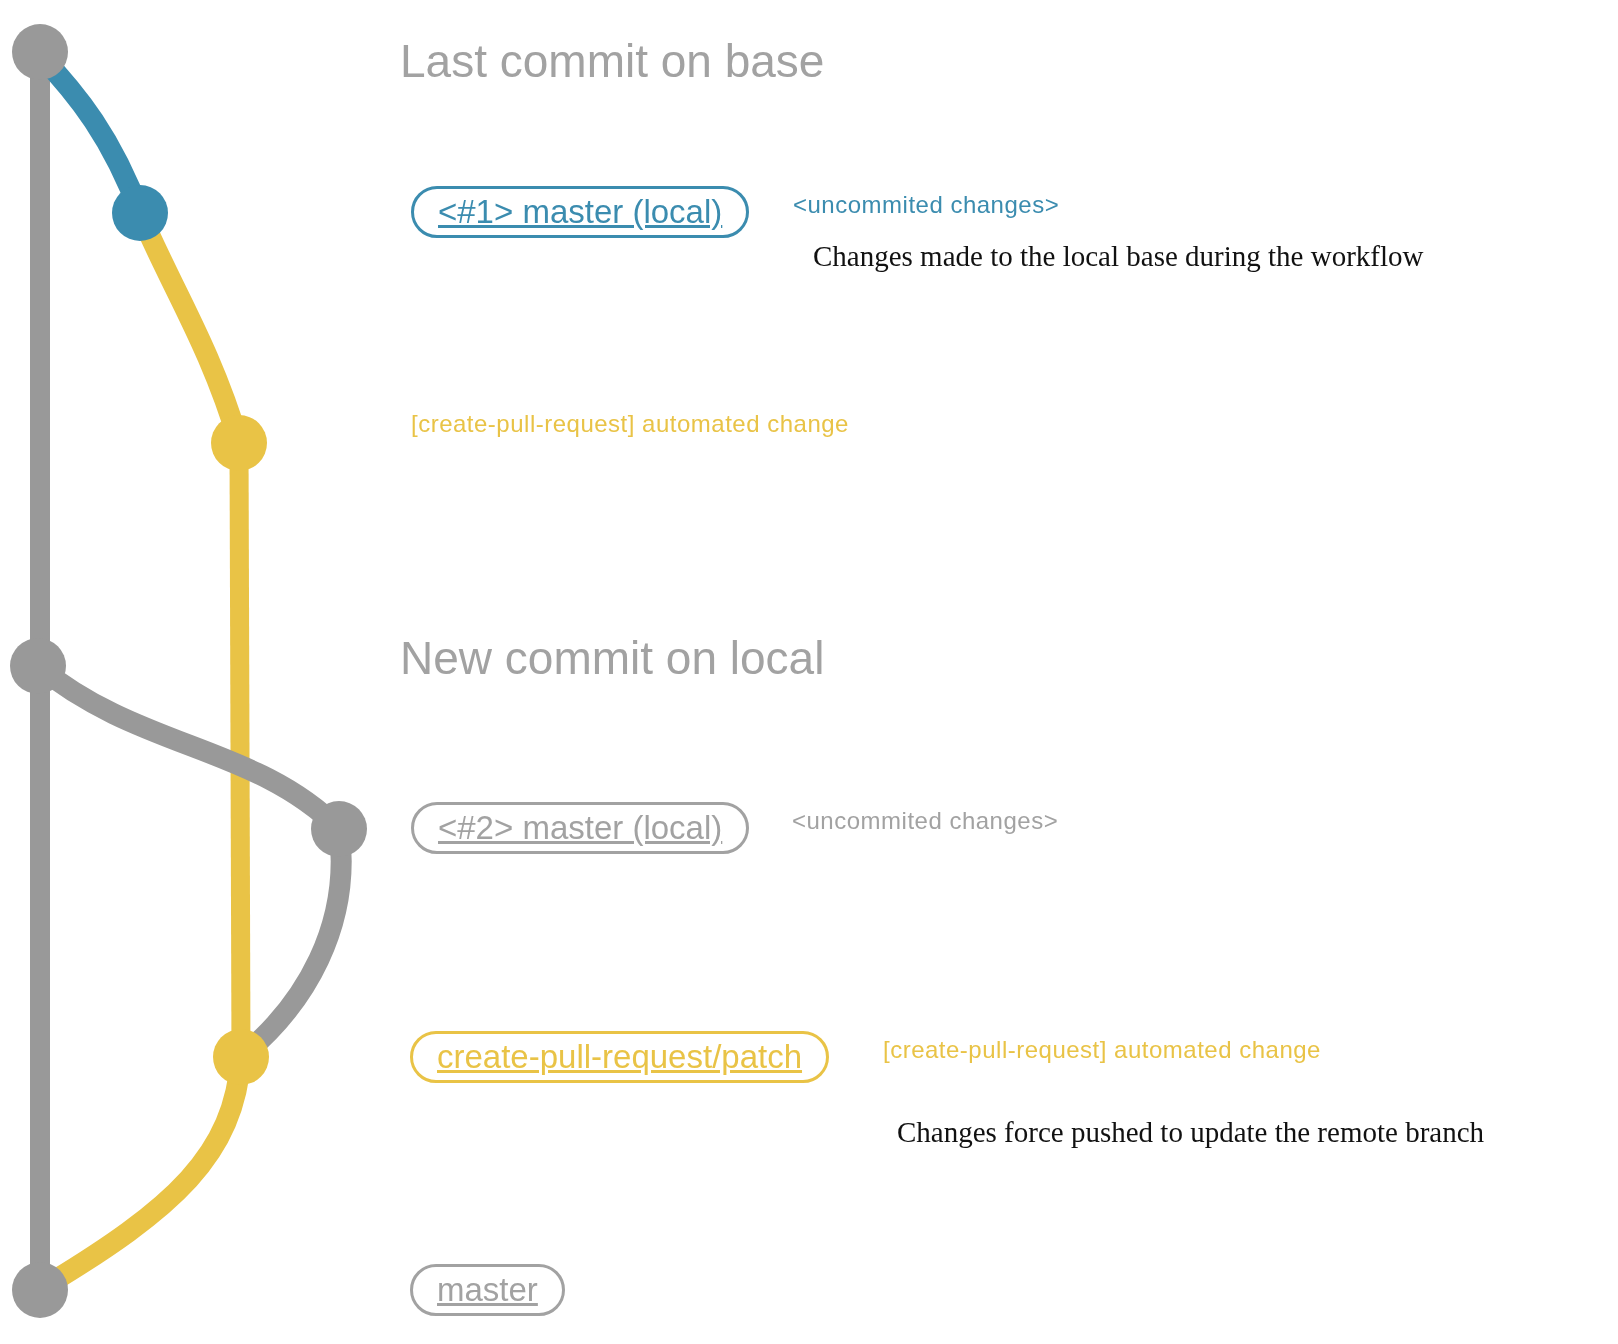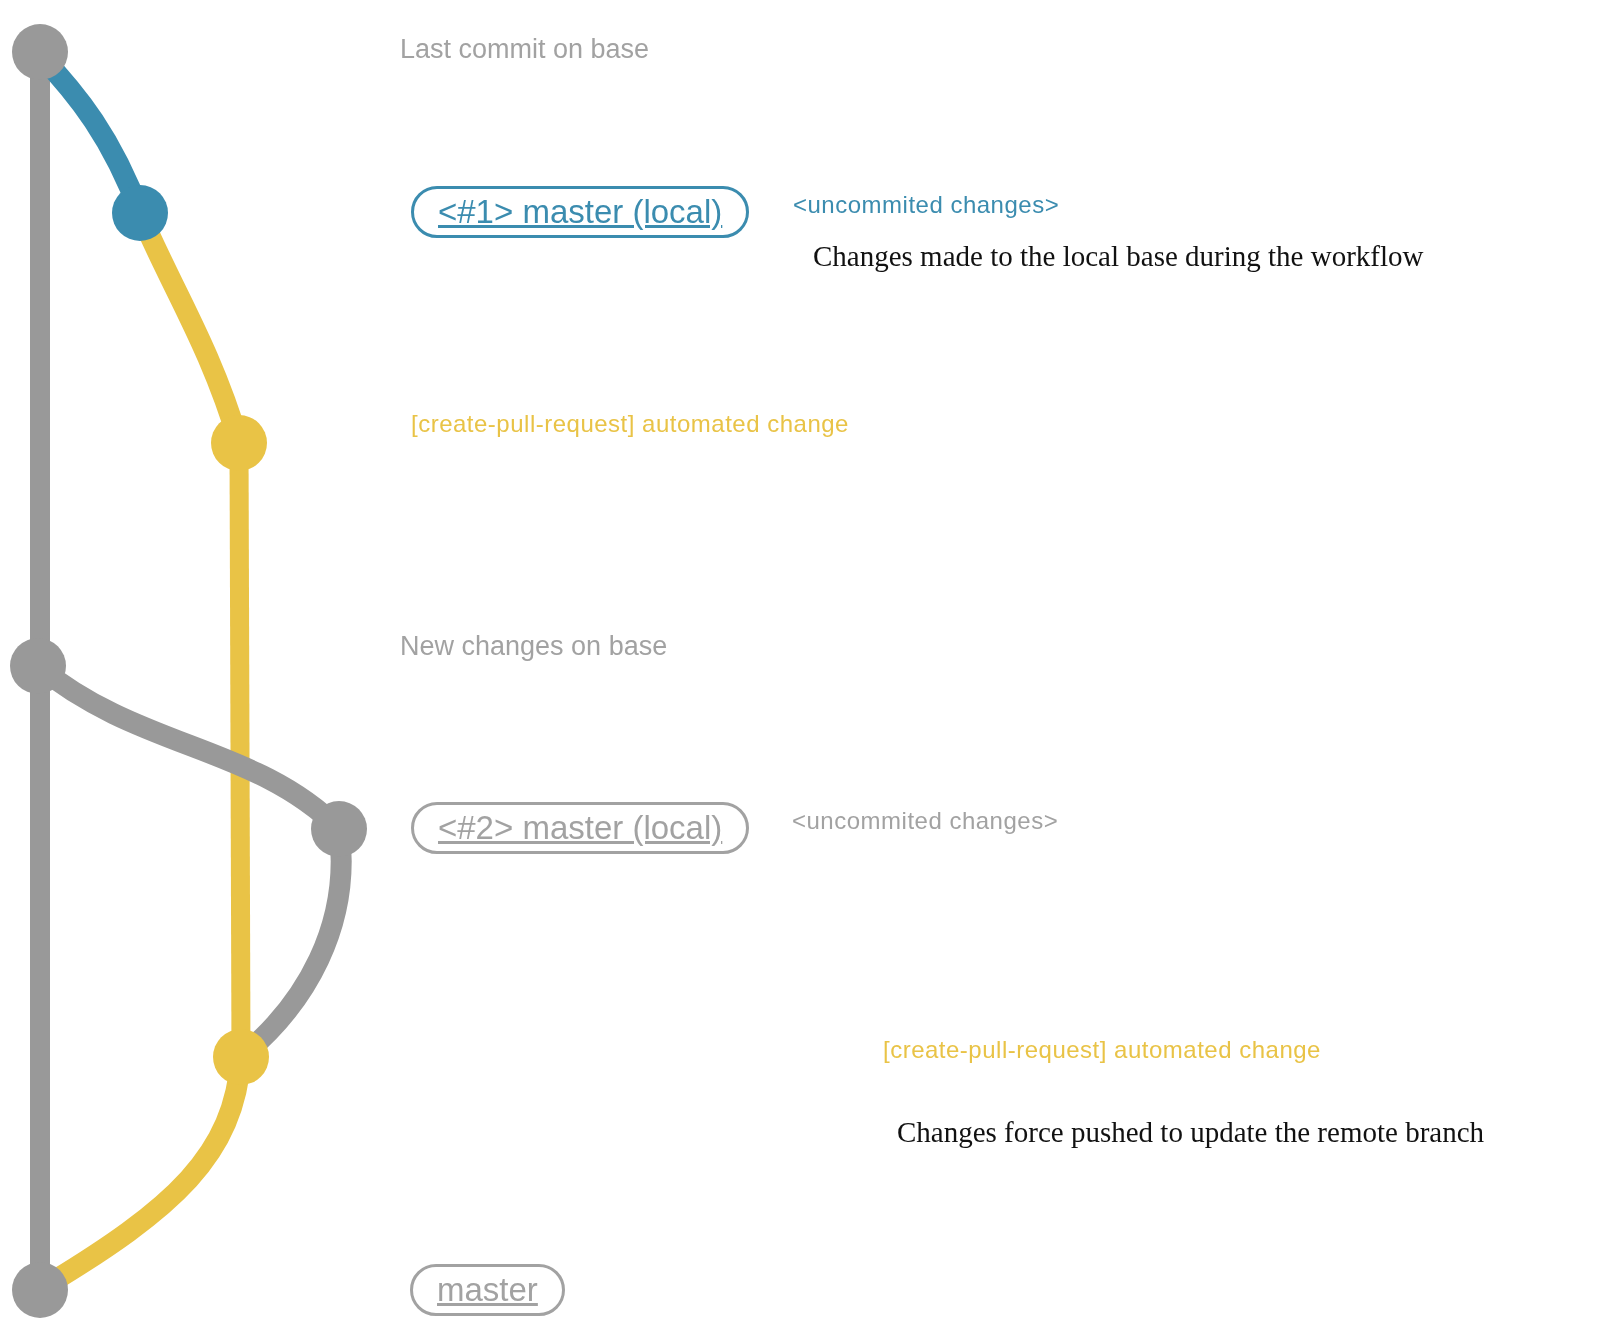--- a/index.html
+++ b/index.html
@@ -2,21 +2,21 @@
 <html><head>
 <meta charset="utf-8">
 <style>
   html,body{margin:0;padding:0;background:#ffffff;}
   #stage{position:relative;width:1618px;height:1344px;overflow:hidden;
          font-family:"Liberation Sans",sans-serif;background:#ffffff;}
   #graph{position:absolute;left:0;top:0;}
   #graph path{fill:none;}
   .abs{position:absolute;white-space:nowrap;}
   .sans-lg{font-size:24px;letter-spacing:0.5px;}
-  .label-gray{color:#a2a2a2;font-size:27px;}
+  .label-gray{color:#a2a2a2;font-size:46px;}
   .blue-t{color:#3b8caf;}
   .yellow-t{color:#e9c346;}
   .gray-t{color:#a2a2a2;}
   .serif-desc{font-family:"Liberation Serif",serif;font-size:29px;color:#111111;}
   .badge{box-sizing:border-box;height:52px;line-height:46px;padding:0 24px;
          border-radius:26px;border:3px solid;font-size:33px;display:inline-block;text-decoration:underline;}
   .badge-blue{border-color:#3b8caf;color:#3b8caf;}
   .badge-gray{border-color:#a2a2a2;color:#a2a2a2;text-align:right;}
   .badge-yellow{border-color:#e9c346;color:#e9c346;}
 </style>
@@ -45,23 +45,24 @@
   </svg>
 
   <div class="abs label-gray" style="left:400px;top:34px;">Last commit on base</div>
 
   <div class="abs badge badge-blue" style="left:411px;top:186px;">&lt;#1&gt; master (local)</div>
   <div class="abs sans-lg blue-t" style="left:793px;top:191px;">&lt;uncommited changes&gt;</div>
   <div class="abs serif-desc" style="left:813px;top:240px;">Changes made to the local base during the workflow</div>
 
   <div class="abs sans-lg yellow-t" style="left:411px;top:410px;">[create-pull-request] automated change</div>
 
-  <div class="abs label-gray" style="left:400px;top:631px;">New changes on base</div>
+  <div class="abs label-gray" style="left:400px;top:631px;">New commit on local</div>
 
   <div class="abs badge badge-gray" style="left:411px;top:802px;">&lt;#2&gt; master (local)</div>
   <div class="abs sans-lg gray-t" style="left:792px;top:807px;">&lt;uncommited changes&gt;</div>
 
+  <div class="abs badge badge-yellow" style="left:410px;top:1031px;">create-pull-request/patch</div>
   <div class="abs sans-lg yellow-t" style="left:883px;top:1036px;">[create-pull-request] automated change</div>
   <div class="abs serif-desc" style="left:897px;top:1088px;margin-top:28px;">Changes force pushed to update the remote branch</div>
 
   <div class="abs badge badge-gray" style="left:410px;top:1264px;">master</div>
 
 </div>
 
 </body></html>

